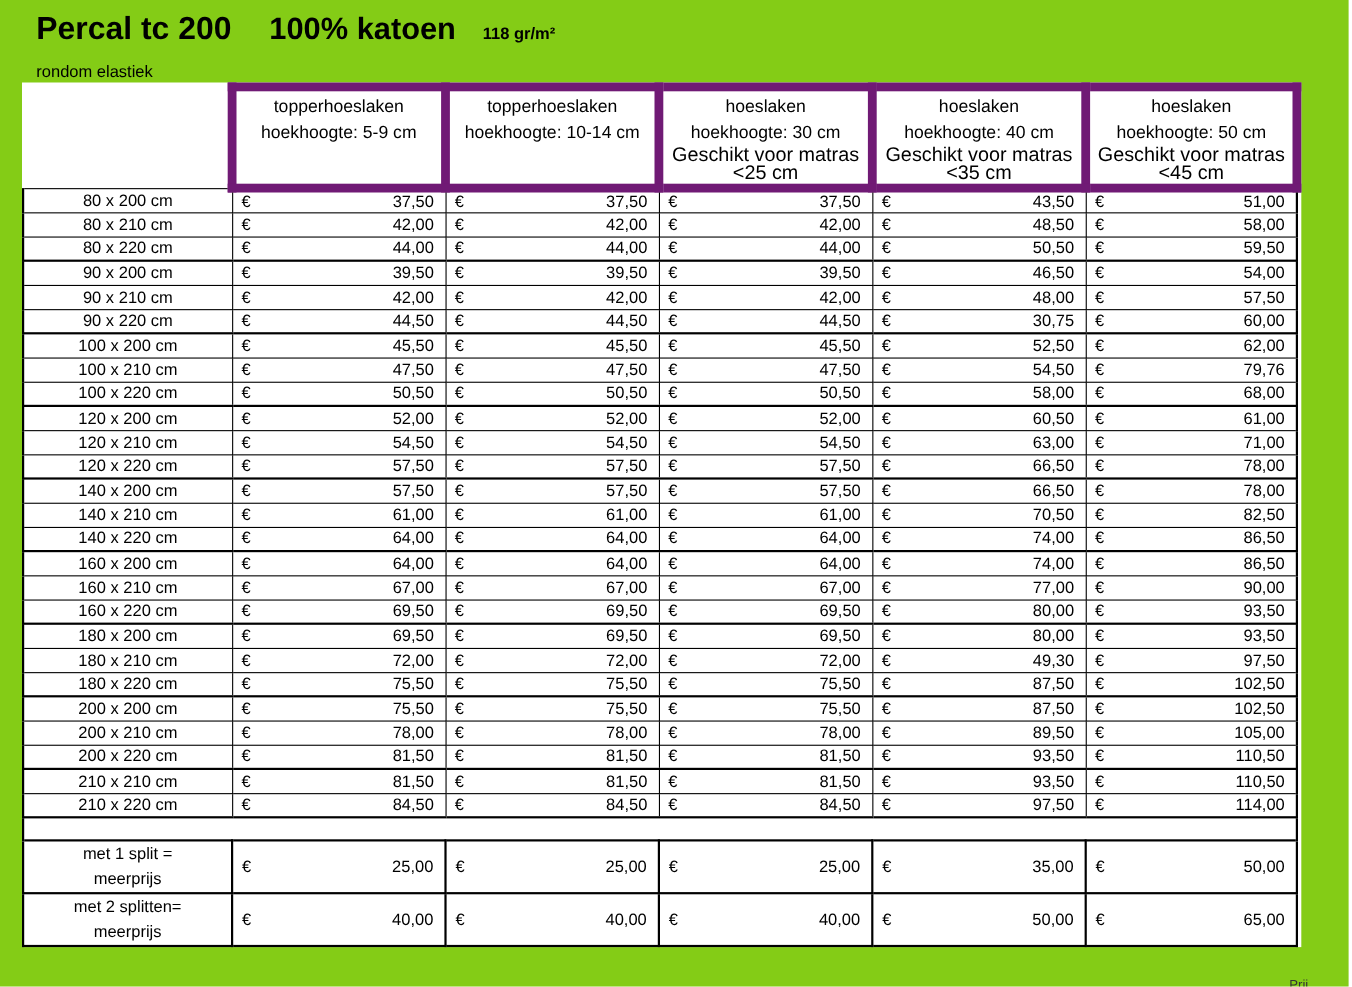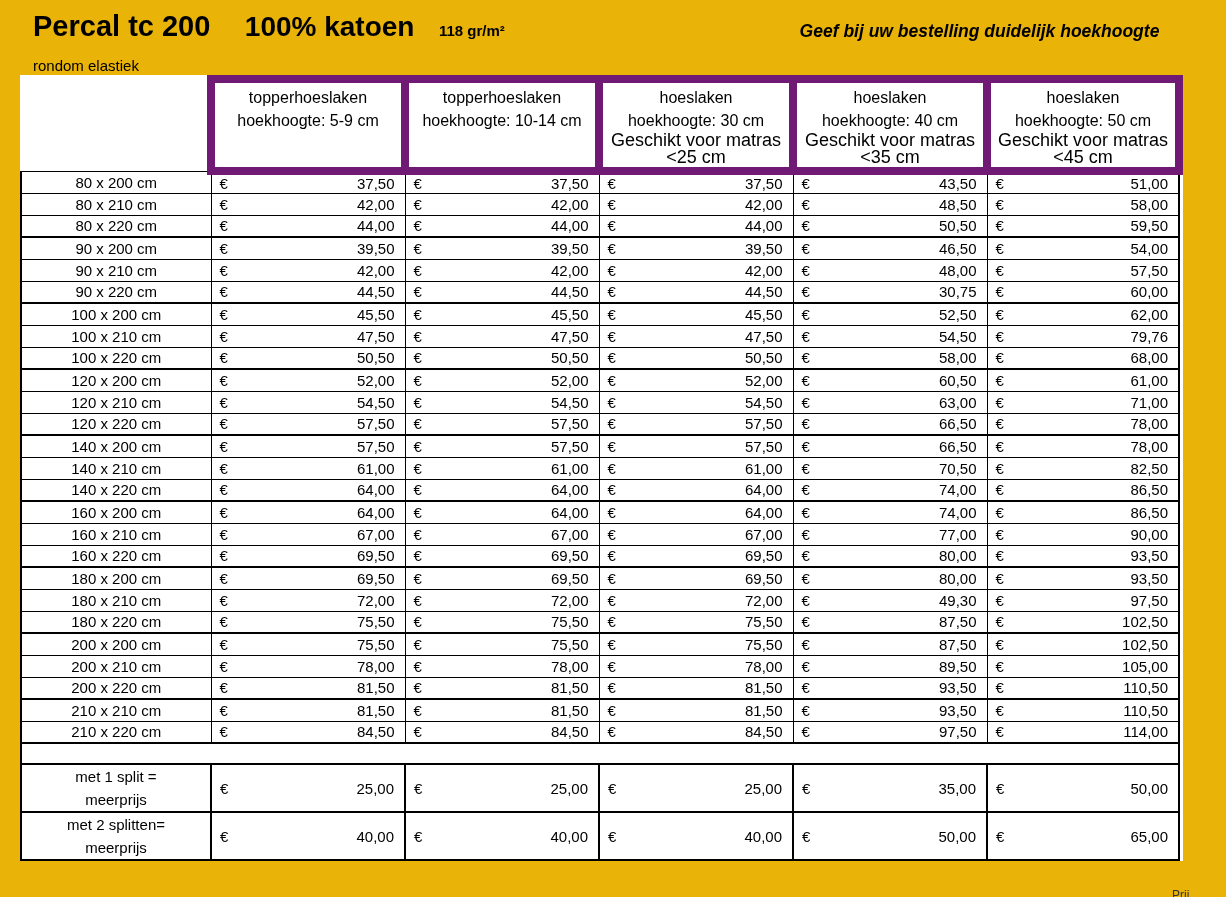--- a/index.html
+++ b/index.html
@@ -1,18 +1,18 @@
 <!DOCTYPE html>
 <html><head>
 <meta charset="utf-8">
 <style>
   * { box-sizing: border-box; }
   html, body { margin: 0; padding: 0; background: #fff; }
   body { font-family: "Liberation Sans", sans-serif; color: #000; }
-  .page { position: relative; width: 1226px; height: 897px; background: #eab308; overflow: hidden; }
+  .page { position: relative; width: 1226px; height: 897px; background: #84cc16; overflow: hidden; }
 
   
   .brand { position: absolute; left: 33px; top: 10px; white-space: nowrap; }
   .brand-title  { font-weight: 700; font-size: 29px; }
   .brand-katoen { font-weight: 700; font-size: 28px; margin-left: 30px; }
   .brand-weight { font-weight: 700; font-size: 15px; margin-left: 20px; }
   .elastic-note { position: absolute; left: 33px; top: 57px; font-size: 15px; }
 
   
   .order-note { position: absolute; left: 752px; top: 15px; width: 455px;
@@ -47,21 +47,20 @@
 <div class="page">
 
   <div class="brand">
     <span class="brand-title">Percal tc 200</span>
     <span class="brand-katoen">100% katoen</span>
     <span class="brand-weight">118 gr/m²</span>
   </div>
   <div class="elastic-note">rondom elastiek</div>
 
   <div class="order-note">
-    <div>Geef bij uw bestelling duidelijk hoekhoogte</div>
   </div>
 
   <table class="price-table">
     <colgroup>
       <col style="width:190px">
         <col style="width:194px">
         <col style="width:194px">
       <col style="width:194px">
         <col style="width:194px">
         <col style="width:192px">

